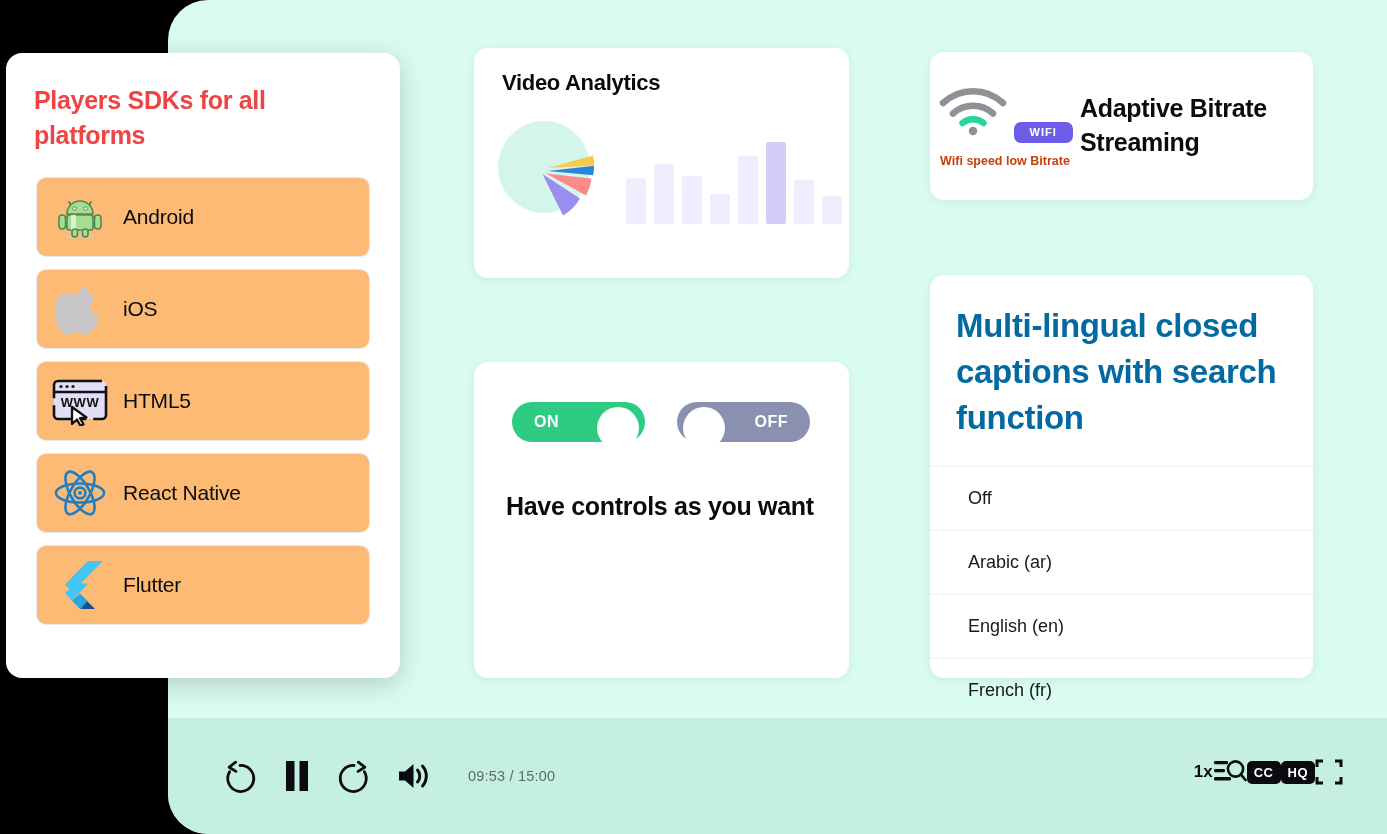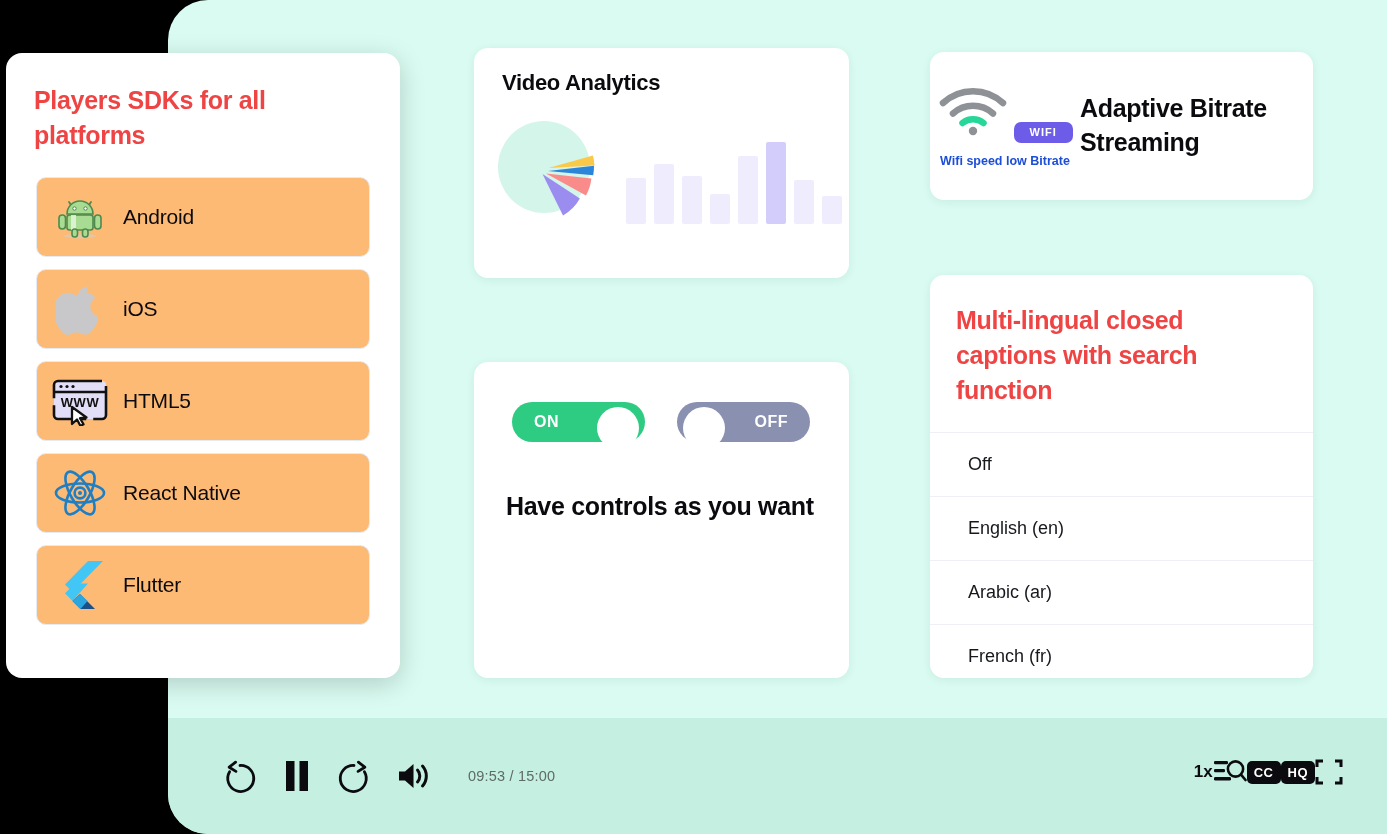--- a/index.html
+++ b/index.html
@@ -194,45 +194,45 @@
     font-weight: bold;
     letter-spacing: 1px;
     padding: 4px 16px 5px 16px;
     border-radius: 7px;
     margin-top: -2px;
   }
   .wifi-caption {
     margin-top: 10px;
     font-size: 12.5px;
     font-weight: bold;
-    color: #1d4ed8;
+    color: #c2410c;
     line-height: 1.35;
   }
   .bitrate-title {
     font-size: 25px;
     font-weight: bold;
     line-height: 1.35;
     color: #0b0b0f;
     letter-spacing: -0.3px;
     padding-right: 20px;
   }
 
   
   .card-captions {
     left: 930px;
     top: 275px;
     width: 383px;
     height: 403px;
   }
   .captions-title {
     margin: 28px 26px 0 26px;
-    font-size: 25px;
+    font-size: 33px;
     font-weight: bold;
     line-height: 1.4;
-    color: #ef4444;
+    color: #0369a1;
     letter-spacing: -0.3px;
   }
   .captions-list { margin-top: 24px; }
   .caption-item {
     height: 63px;
     display: flex;
     align-items: center;
     padding-left: 38px;
     font-size: 18px;
     color: #17181c;
@@ -431,22 +431,22 @@
       <div class="wifi-badge">WIFI</div>
       <div class="wifi-caption">Wifi speed low Bitrate</div>
     </div>
     <div class="bitrate-title">Adaptive Bitrate Streaming</div>
   </div>
 
   <div class="card card-captions">
     <div class="captions-title">Multi-lingual closed captions with search function</div>
     <div class="captions-list">
       <div class="caption-item">Off</div>
+      <div class="caption-item">Arabic (ar)</div>
       <div class="caption-item">English (en)</div>
-      <div class="caption-item">Arabic (ar)</div>
       <div class="caption-item">French (fr)</div>
     </div>
   </div>
 
   <div class="controls-left">
 
     <div class="ctrl-btn">
       <svg width="36" height="38" viewBox="0 0 36 38">
         <path d="M18 8.5 A13 13 0 1 1 7.6 14.8" fill="none" stroke="#0b0b0f" stroke-width="2.8" stroke-linecap="round"></path>
         <path d="M13.6 5.2 L7.2 10.2 L13.9 14.4" fill="none" stroke="#0b0b0f" stroke-width="2.8" stroke-linecap="round" stroke-linejoin="round"></path>

